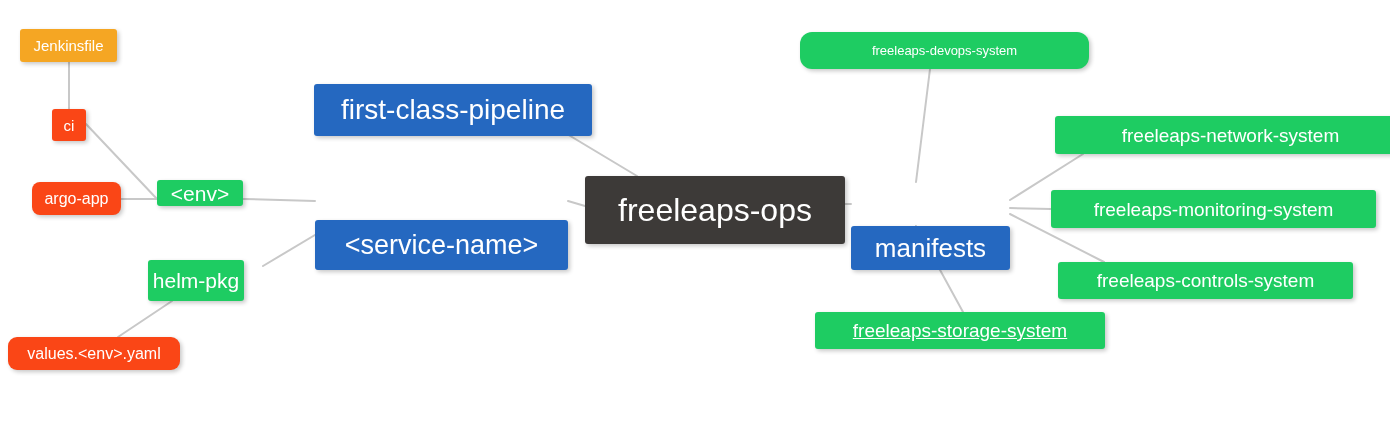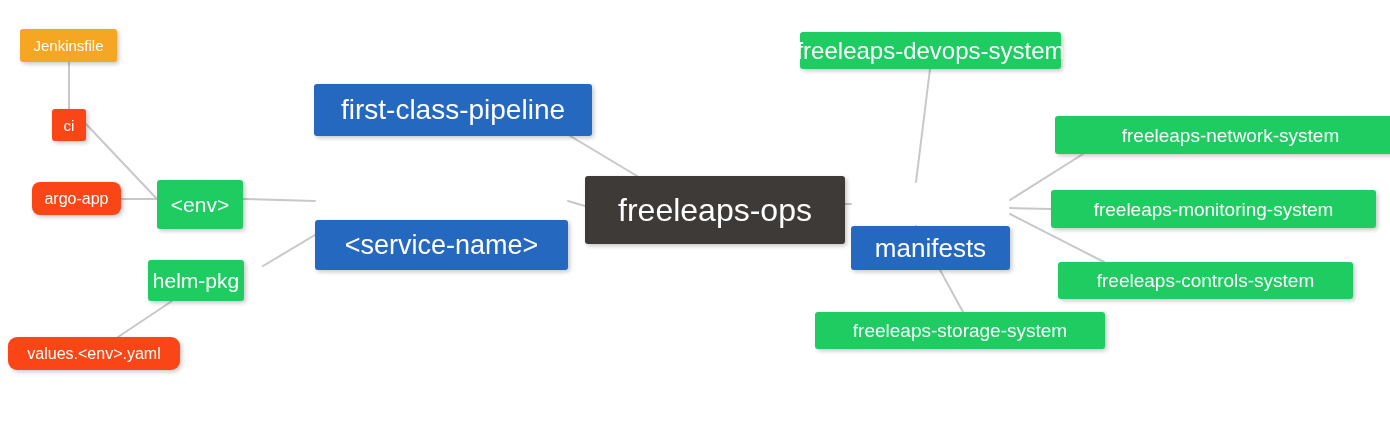--- a/index.html
+++ b/index.html
@@ -69,26 +69,26 @@
       <line x1="916" y1="178" x2="930" y2="65" stroke="#c8c8c8" stroke-width="2" stroke-linecap="round"></line>
       <line x1="1010" y1="196" x2="1083" y2="150" stroke="#c8c8c8" stroke-width="2" stroke-linecap="round"></line>
       <line x1="1010" y1="204" x2="1051" y2="205" stroke="#c8c8c8" stroke-width="2" stroke-linecap="round"></line>
       <line x1="1010" y1="210" x2="1104" y2="258" stroke="#c8c8c8" stroke-width="2" stroke-linecap="round"></line>
       <line x1="916" y1="222" x2="963" y2="308" stroke="#c8c8c8" stroke-width="2" stroke-linecap="round"></line>
     </svg>
   <div id="node-layer">
       <div class="node n-orange" style="left: 20px; top: 25px; width: 97px; height: 33px; font-size: 15px;">Jenkinsfile</div>
       <div class="node n-red" style="left: 52px; top: 105px; width: 34px; height: 32px; font-size: 15px;">ci</div>
       <div class="node n-red" style="left: 32px; top: 178px; width: 89px; height: 33px; font-size: 16px; border-radius: 8px;">argo-app</div>
-      <div class="node n-green" style="left: 157px; top: 176px; width: 86px; height: 49px; font-size: 21px;">&lt;env&gt;</div>
+      <div class="node n-green" style="left: 157px; top: 176px; width: 86px; height: 26px; font-size: 21px;">&lt;env&gt;</div>
       <div class="node n-green" style="left: 148px; top: 256px; width: 96px; height: 41px; font-size: 21px;">helm-pkg</div>
       <div class="node n-red" style="left: 8px; top: 333px; width: 172px; height: 33px; font-size: 16px; border-radius: 9px;">values.&lt;env&gt;.yaml</div>
       <div class="node n-blue" style="left: 314px; top: 36px; width: 278px; height: 52px; font-size: 28px;">first-class-pipeline</div>
       <div class="node n-blue" style="left: 315px; top: 172px; width: 253px; height: 50px; font-size: 27px;">&lt;service-name&gt;</div>
       <div class="node n-root" style="left: 585px; top: 172px; width: 260px; height: 68px; font-size: 32px; text-align: center;">freeleaps-ops</div>
       <div class="node n-blue" style="left: 851px; top: 178px; width: 159px; height: 44px; font-size: 26px;">manifests</div>
-      <div class="node n-green" style="left: 800px; top: 28px; width: 261px; height: 37px; font-size: 24px;">freeleaps-devops-system</div>
+      <div class="node n-green" style="left: 800px; top: 28px; width: 289px; height: 37px; font-size: 13px; border-radius: 12px;">freeleaps-devops-system</div>
       <div class="node n-green" style="left: 1055px; top: 112px; width: 351px; height: 38px; font-size: 19px;">freeleaps-network-system</div>
       <div class="node n-green" style="left: 1051px; top: 186px; width: 325px; height: 38px; font-size: 19px;">freeleaps-monitoring-system</div>
       <div class="node n-green" style="left: 1058px; top: 258px; width: 295px; height: 37px; font-size: 19px;">freeleaps-controls-system</div>
-      <div class="node n-green" style="left: 815px; top: 308px; width: 290px; height: 37px; font-size: 19px;">freeleaps-storage-system</div>
+      <div class="node n-green" style="left: 815px; top: 308px; width: 290px; height: 37px; font-size: 19px; text-decoration: underline;">freeleaps-storage-system</div>
     </div>
 </div>
 
 </body></html>

